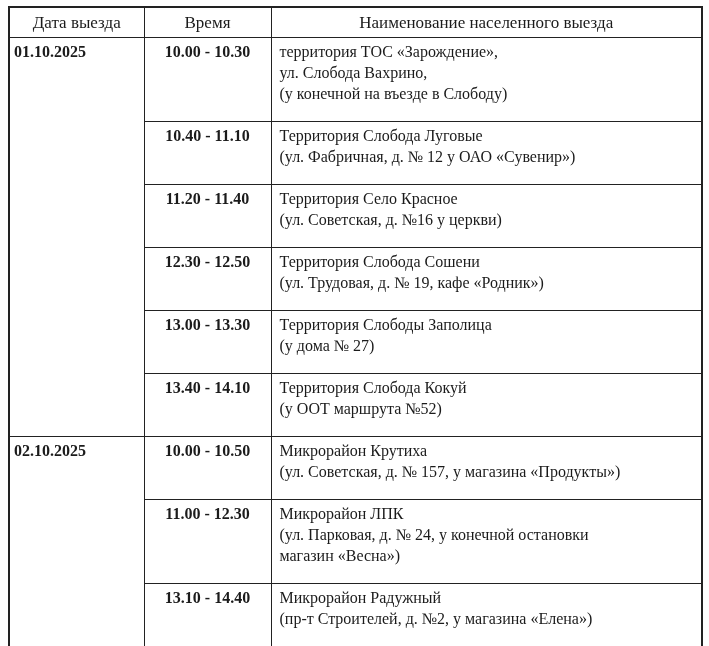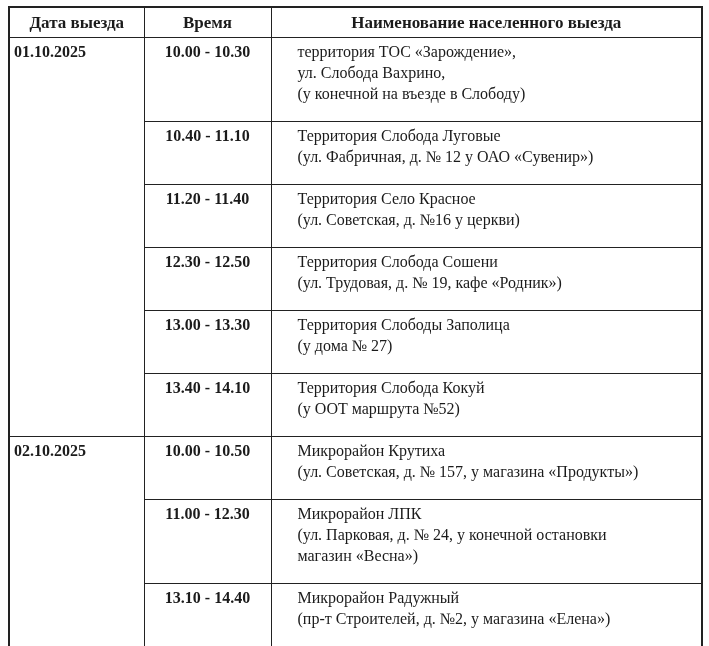--- a/index.html
+++ b/index.html
@@ -25,21 +25,21 @@
   table.schedule, table.schedule th, table.schedule td {
     border: 1px solid #222222;
   }
   table.schedule {
     border: 2px solid #222222;
   }
   col.c-date { width: 135px; }
   col.c-time { width: 127px; }
   col.c-loc  { width: 431px; }
   th {
-    font-weight: bold;
+    font-weight: normal;
     font-size: 17px;
     text-align: center;
     vertical-align: middle;
     padding: 4px 4px;
     line-height: 21px;
   }
   td {
     font-size: 16px;
     line-height: 21px;
     vertical-align: top;
@@ -50,21 +50,21 @@
     padding: 3px 4px 17px 4px;
   }
   td.time-cell {
     font-weight: bold;
     text-align: center;
     padding: 3px 4px 17px 4px;
     white-space: nowrap;
   }
   td.location-cell {
     text-align: left;
-    padding: 3px 8px 17px 26px;
+    padding: 3px 8px 17px 8px;
   }
   td.location-cell .loc-line {
     display: block;
   }
 </style>
 </head>
 <body>
 
 <div class="page">
   <table class="schedule">

